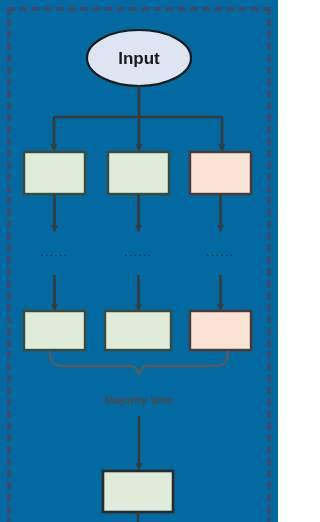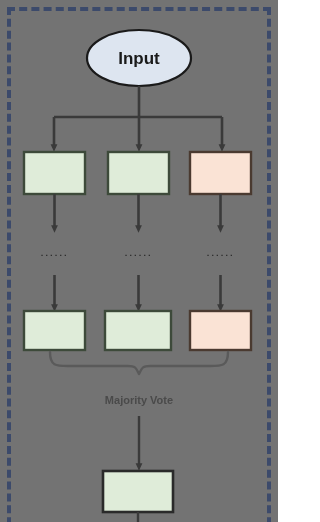--- a/index.html
+++ b/index.html
@@ -4,21 +4,21 @@
 <style>
   html, body {
     margin: 0;
     padding: 0;
     background: #ffffff;
   }
   #stage {
     position: relative;
     width: 278px;
     height: 522px;
-    background: #737373;
+    background: #0369a1;
     overflow: hidden;
     font-family: "Liberation Sans", sans-serif;
     text-align: center;
   }
   #dashed-frame {
     position: absolute;
     left: 7px;
     top: 7px;
     width: 264px;
     height: 530px;

